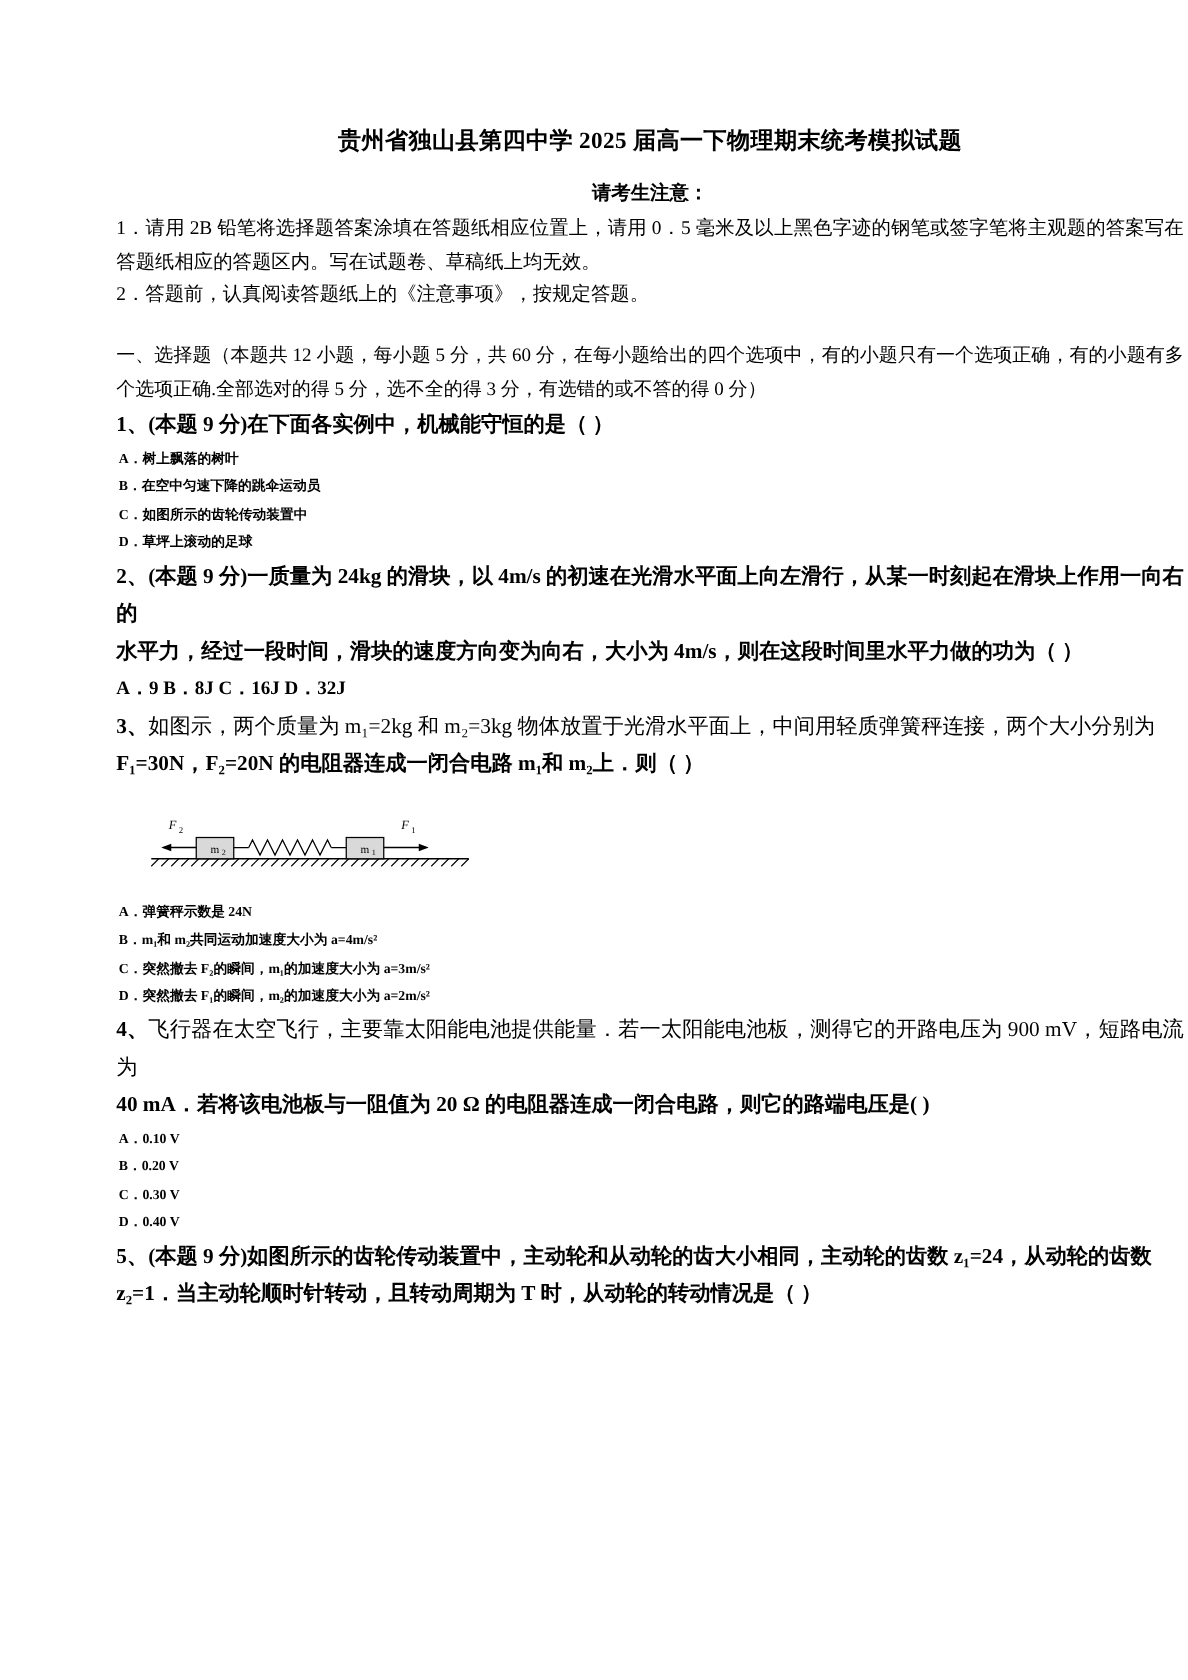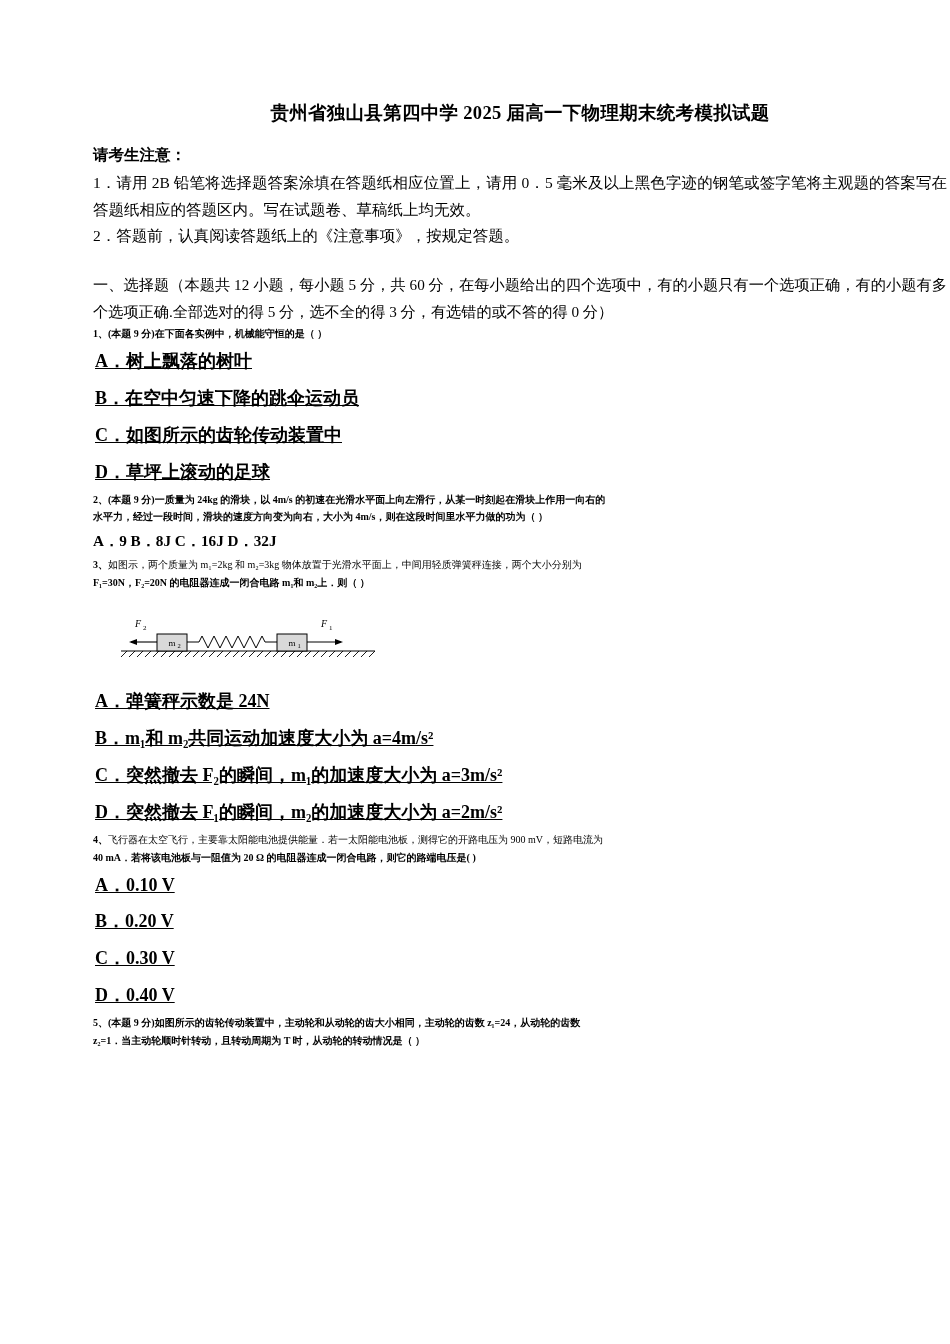--- a/index.html
+++ b/index.html
@@ -31,47 +31,47 @@
     font-family: "Liberation Serif", "DejaVu Serif", serif;
     letter-spacing: 0.3px;
     margin: 0 0 14px 0;
     line-height: 1.5;
   }
   .notice-head {
     font-weight: bold;
     font-size: 15.5px;
     margin: 6px 0 2px 0;
     line-height: 1.7;
+    text-align: center;
   }
   .notice-line {
     font-size: 15.5px;
     line-height: 1.72;
     text-align: justify;
     margin: 0;
   }
   .spacer-lg { height: 22px; }
   .section-head {
     font-size: 15.2px;
     line-height: 1.75;
     text-align: justify;
     margin: 0;
   }
   .q-line {
-    font-size: 10px;
+    font-size: 17px;
     line-height: 1.78;
     text-align: justify;
     margin: 0;
   }
   .q-line.bold { font-weight: bold; }
   .opt {
-    font-size: 18px;
+    font-size: 11px;
     line-height: 2.05;
     margin: 0;
     padding-left: 2px;
-    text-decoration: underline;
   }
   .opt.bold { font-weight: bold; }
   .opt-inline {
     font-size: 15.2px;
     line-height: 1.95;
     margin: 0;
     font-weight: bold;
   }
   .bold { font-weight: bold; }
   

